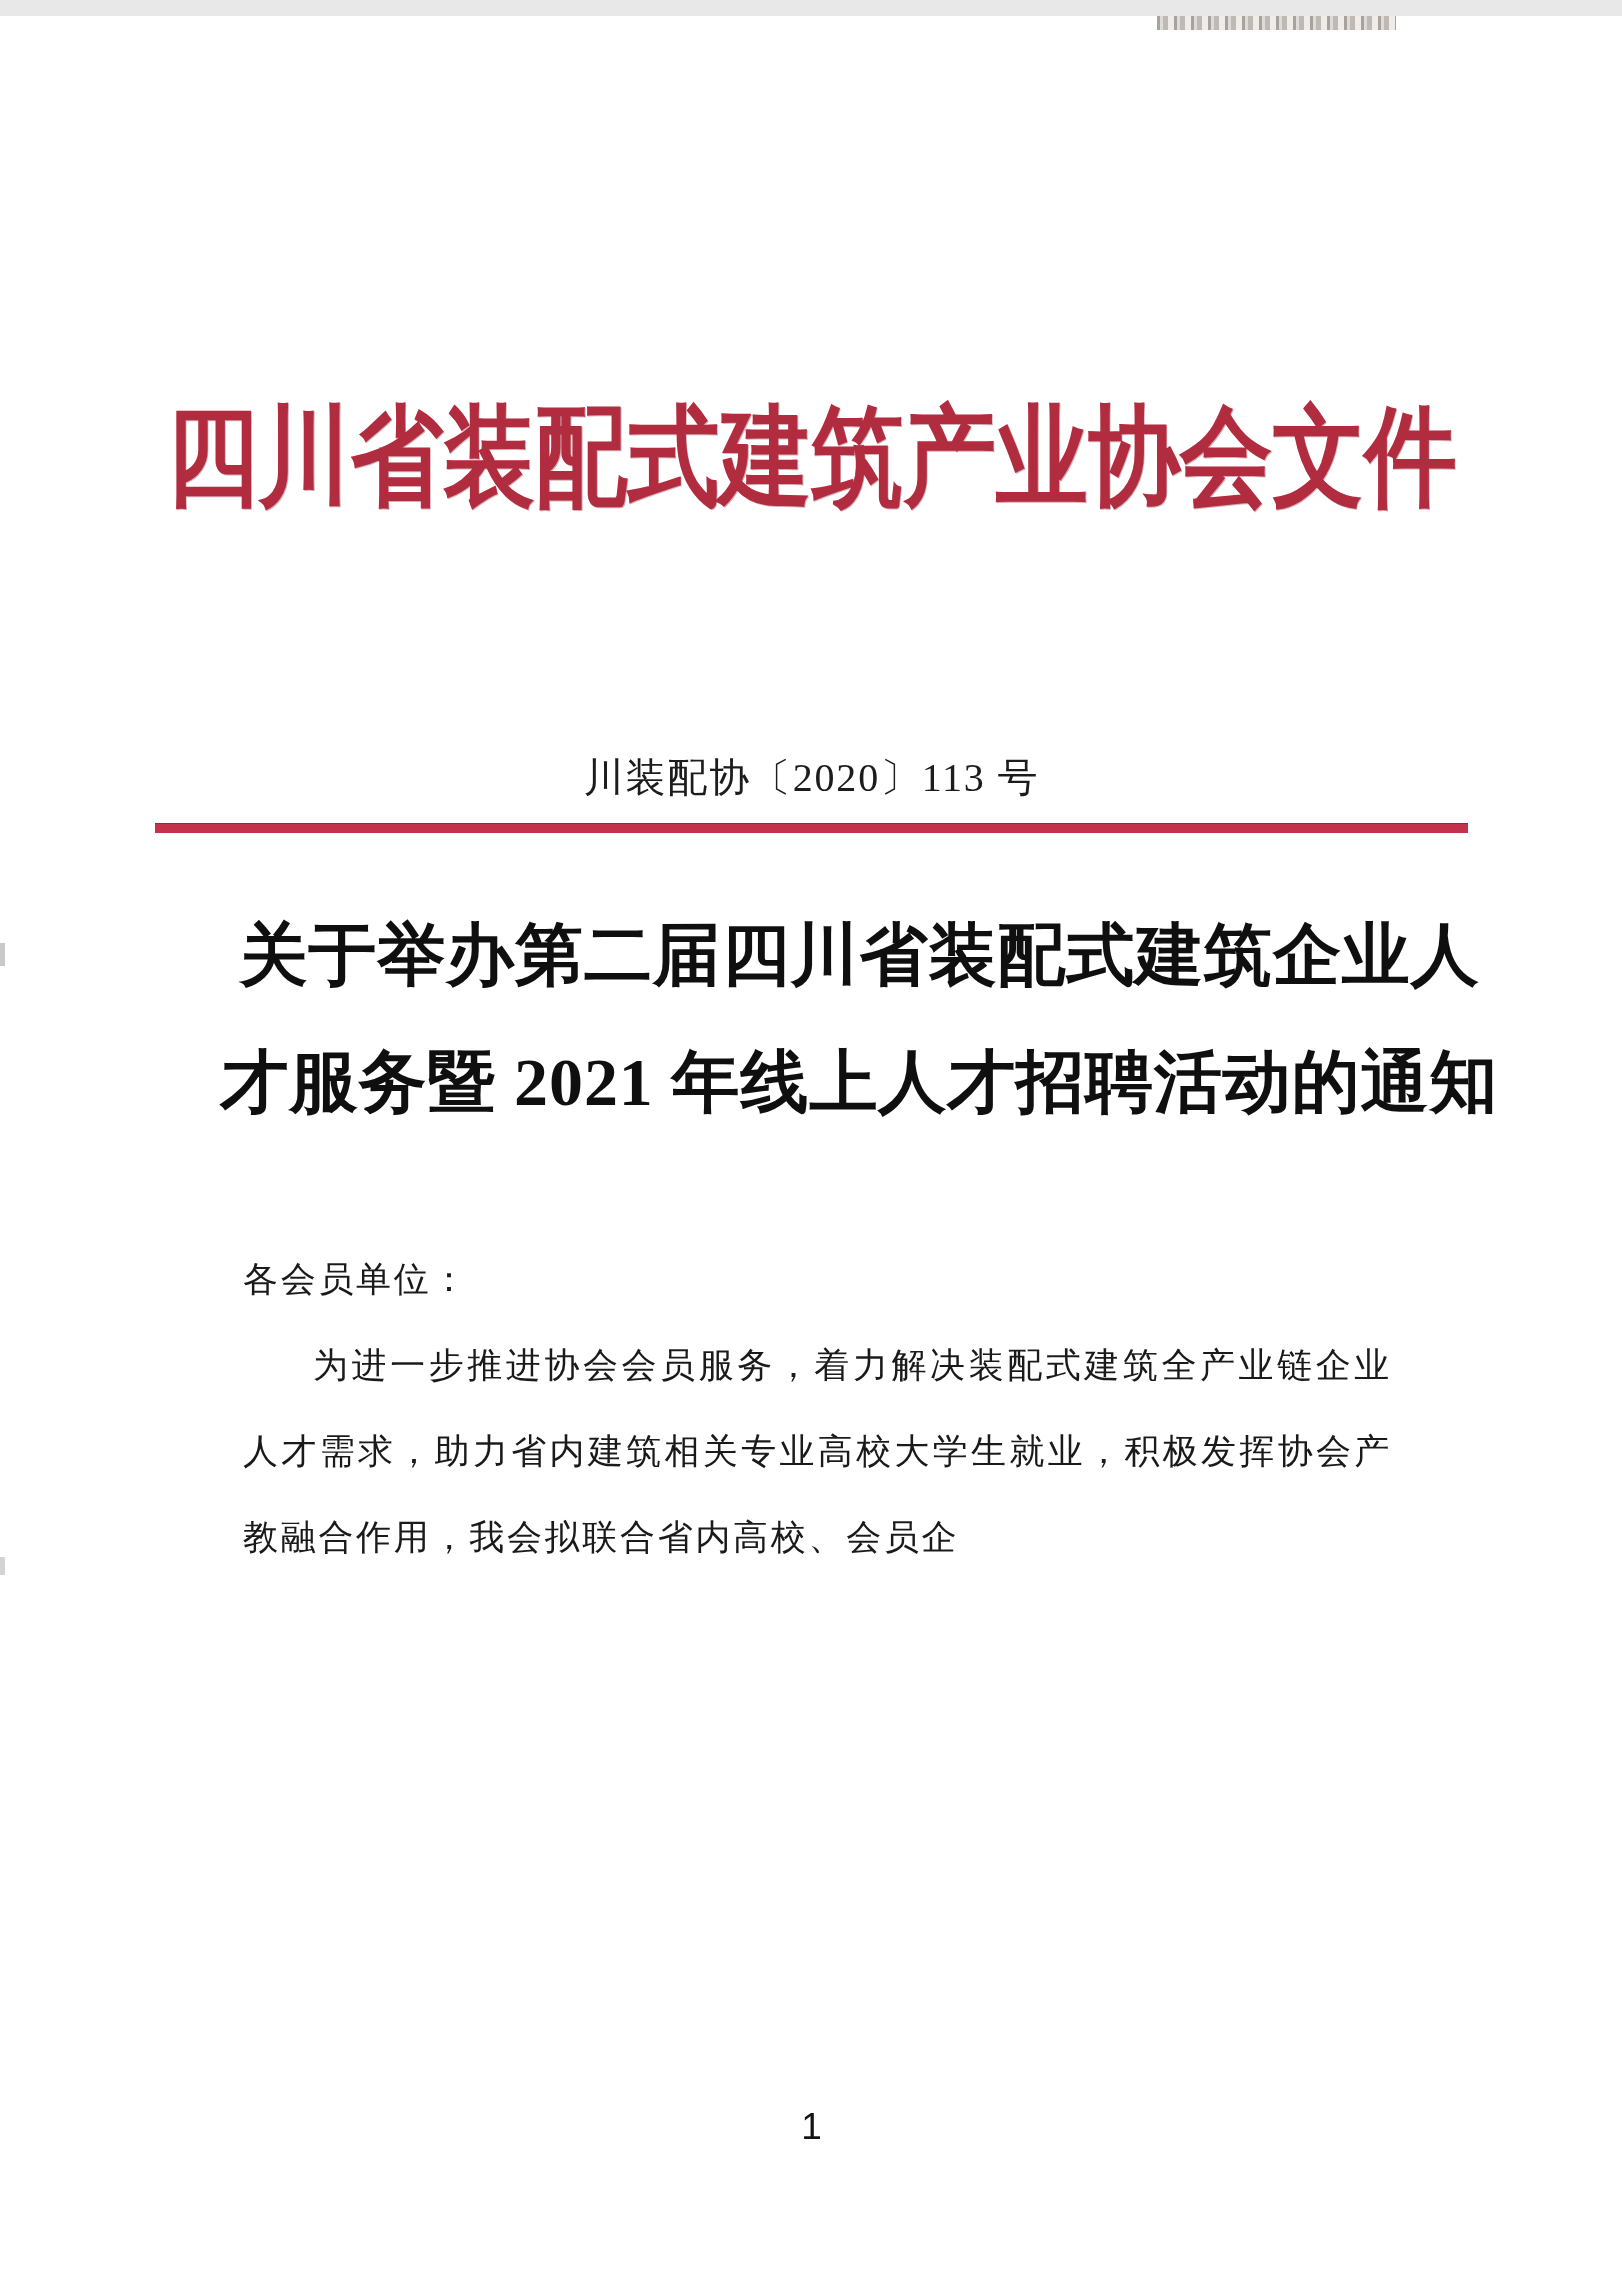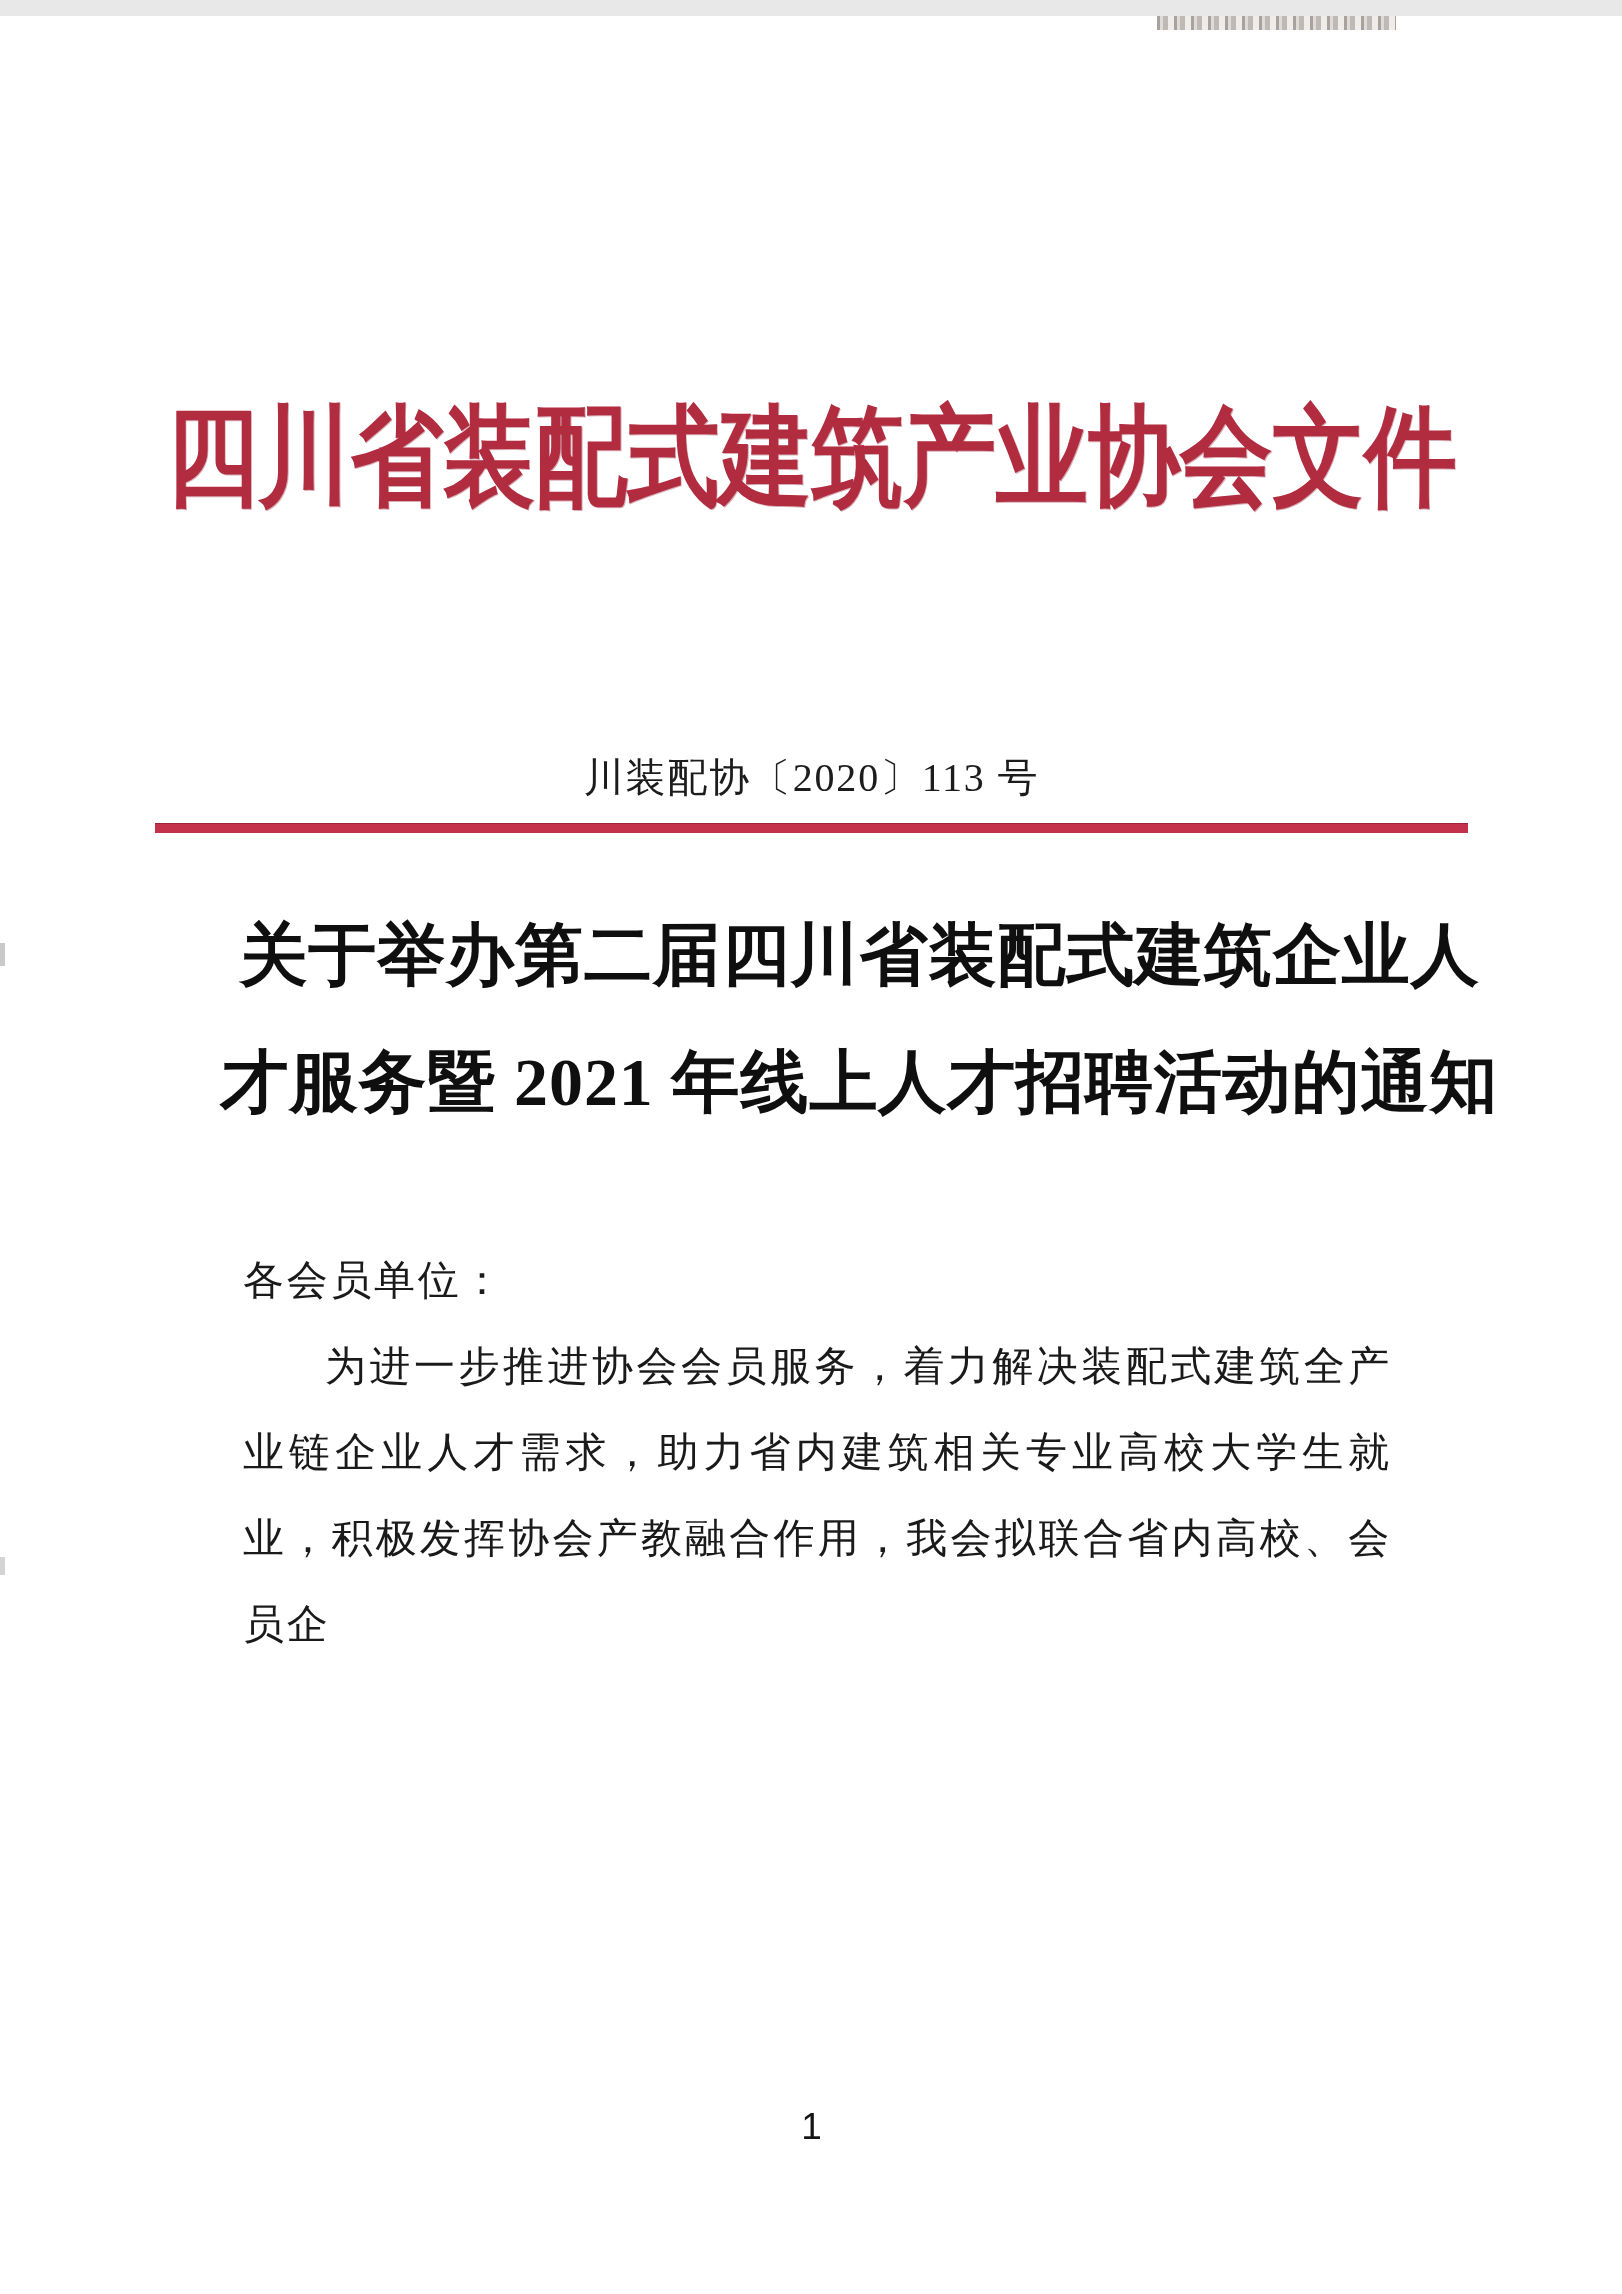--- a/index.html
+++ b/index.html
@@ -98,21 +98,21 @@
   }
   .notice-title .title-line {
     line-height: 127px;
     white-space: nowrap;
   }
   .body-block {
     position: absolute;
     top: 1221px;
     left: 243px;
     width: 1149px;
-    font-size: 41px;
+    font-size: 35px;
     line-height: 86px;
     letter-spacing: 2.7px;
     color: #1a1a1a;
   }
   .salutation {
     margin: 0;
   }
   .body-block p.para {
     margin: 0;
     text-indent: 2em;

